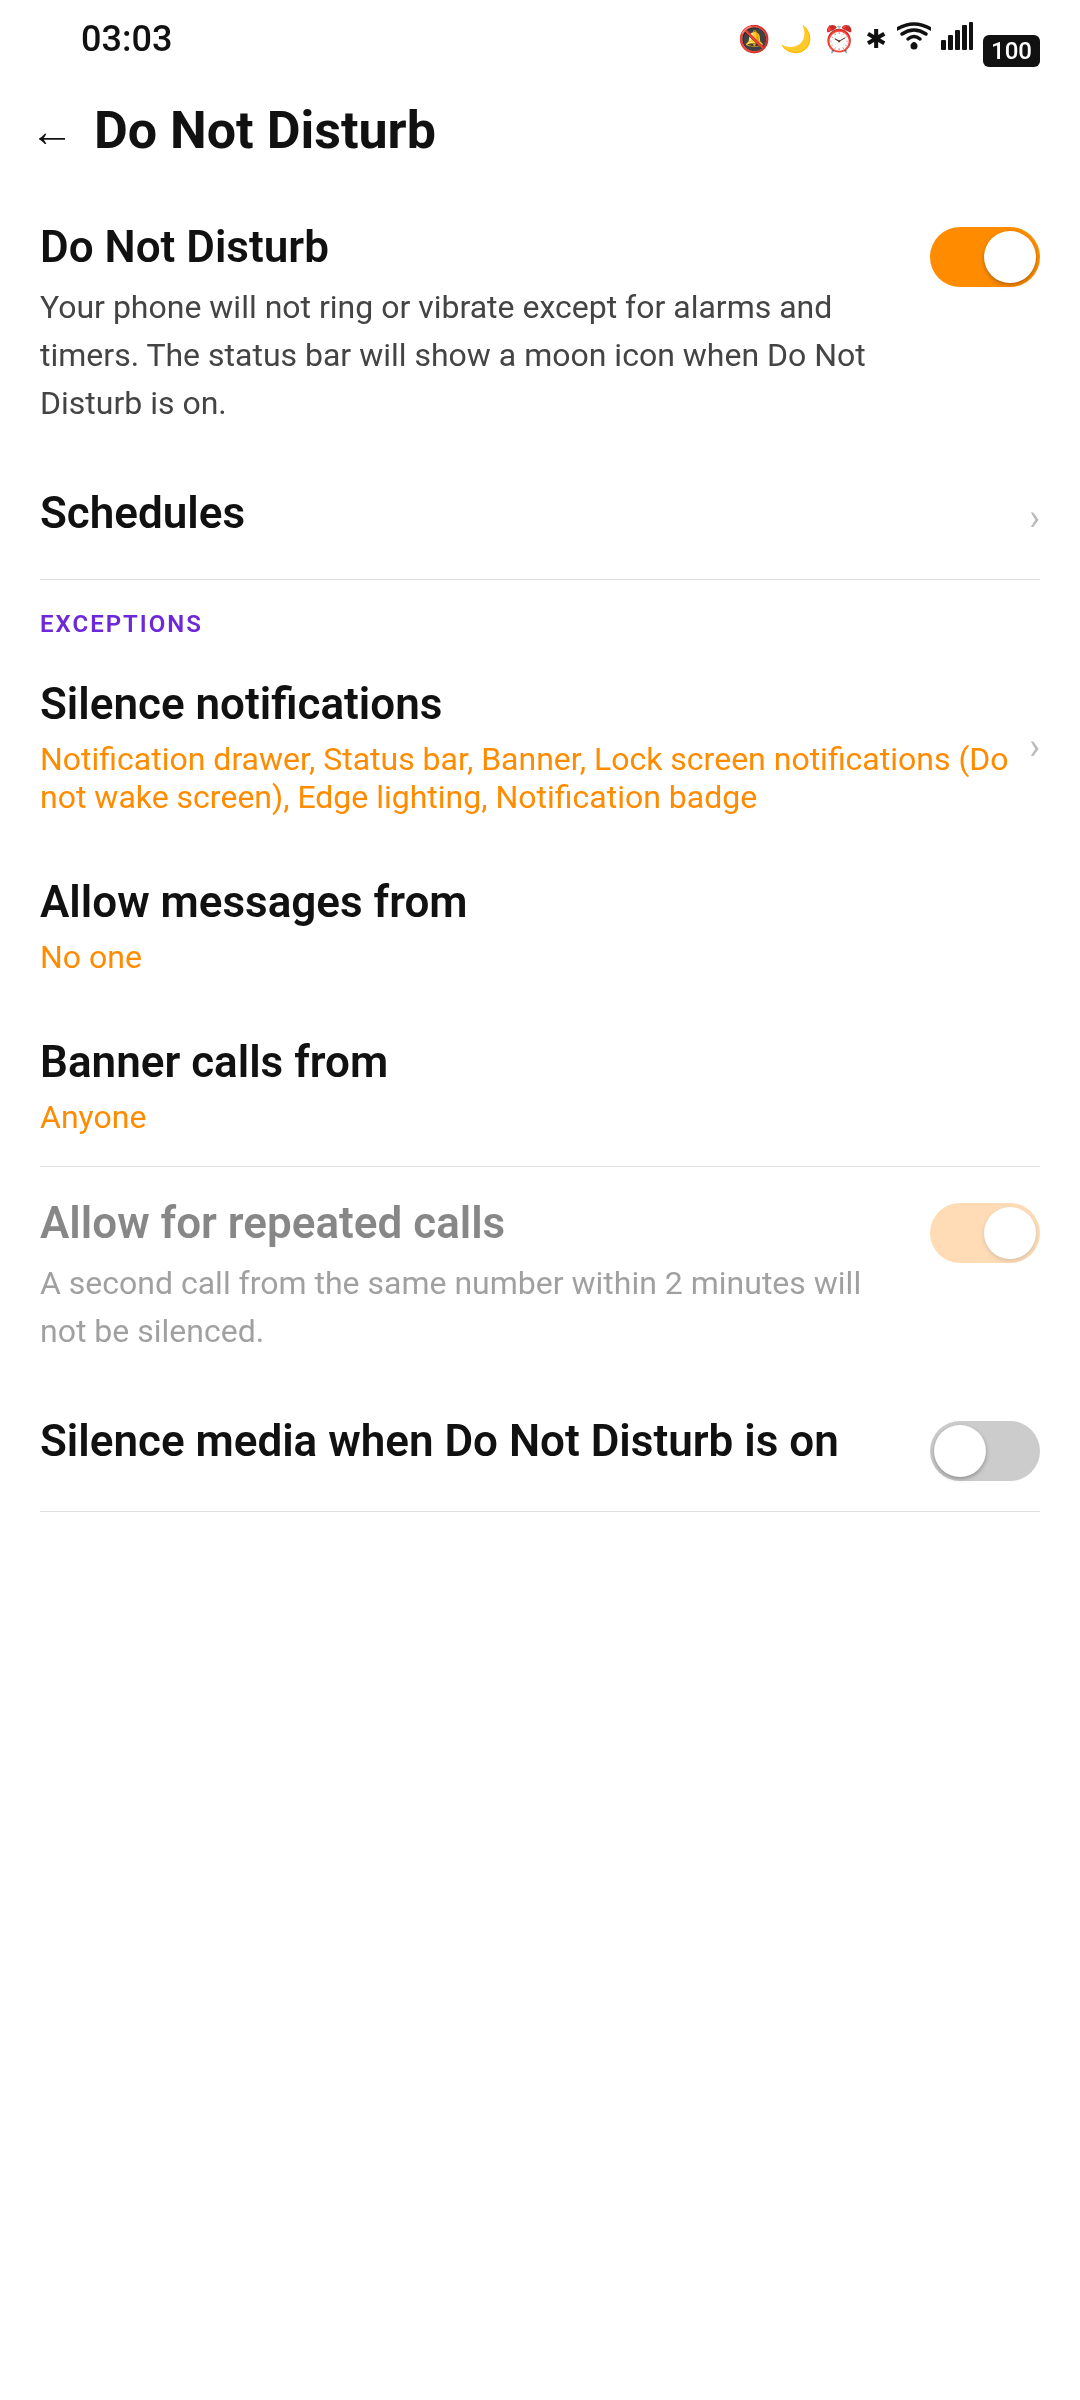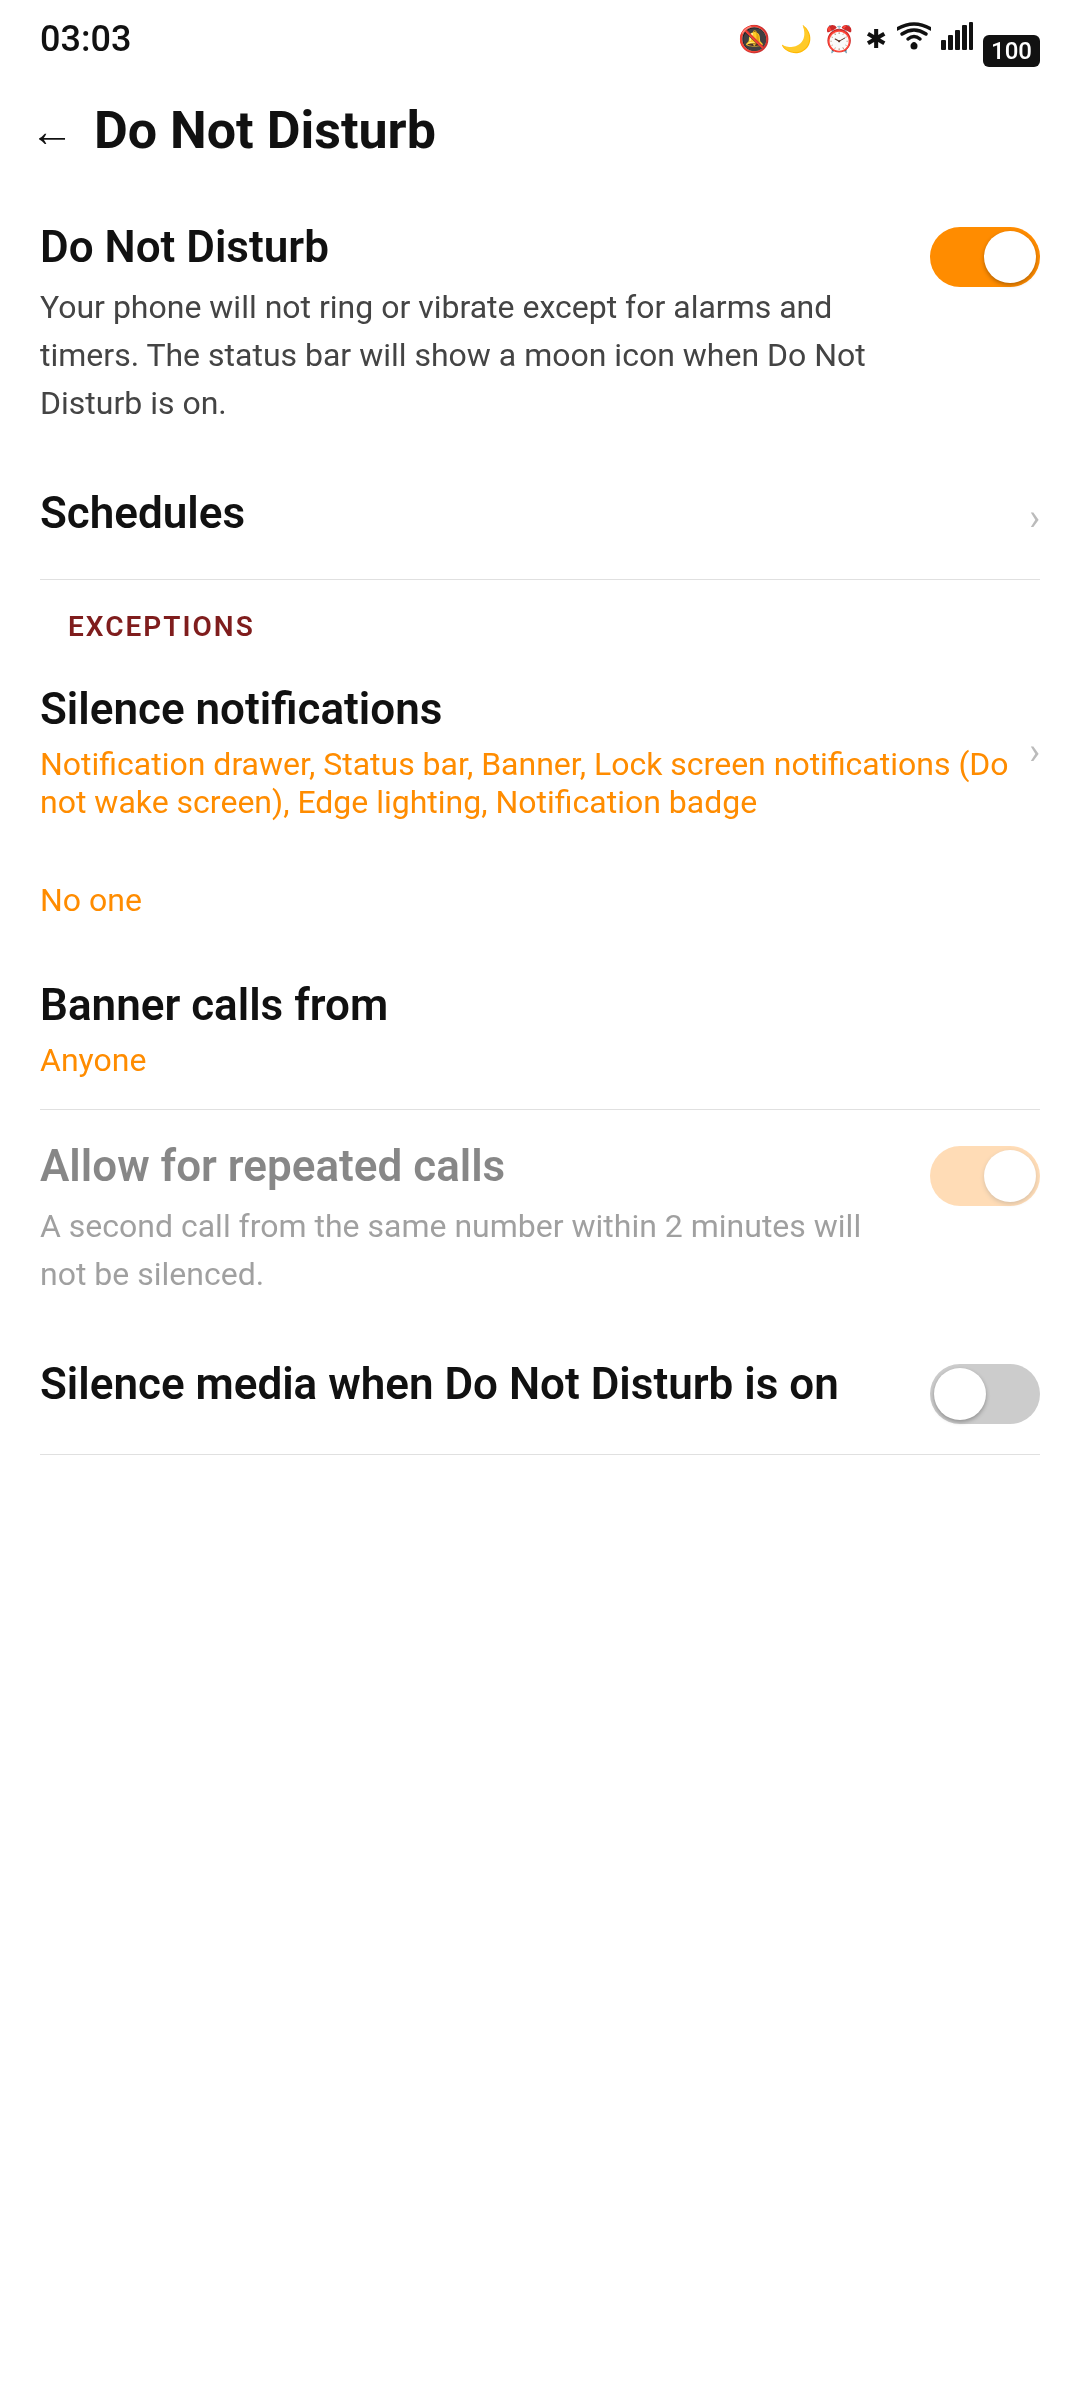--- a/index.html
+++ b/index.html
@@ -25,20 +25,21 @@
       justify-content: space-between;
       align-items: center;
       padding: 18px 40px 10px 40px;
       height: 70px;
     }
 
     .status-time {
       font-size: 36px;
       font-weight: 500;
       color: #111;
+      margin-left: 41px;
     }
 
     .status-icons {
       display: flex;
       align-items: center;
       gap: 10px;
     }
 
     .status-icon {
       font-size: 26px;
@@ -162,26 +163,25 @@
     }
 
     
     .orange-text {
       color: #FF8C00;
       font-size: 32px;
     }
 
     
     .section-label {
-      font-size: 28px;
+      font-size: 24px;
       font-weight: 600;
-      color: #7f1d1d;
+      color: #6d28d9;
       letter-spacing: 2px;
       padding: 30px 40px 10px 40px;
-      margin-left: 28px;
     }
 
     
     .chevron {
       font-size: 36px;
       color: #bbb;
       align-self: center;
       flex-shrink: 0;
     }
 
@@ -279,20 +279,21 @@
 
 <div class="nav-row">
   <div class="nav-row-text">
     <div class="section-title">Silence notifications</div>
     <div class="orange-text">Notification drawer, Status bar, Banner, Lock screen notifications (Do not wake screen), Edge lighting, Notification badge</div>
   </div>
   <span class="chevron">›</span>
 </div>
 
 <div class="setting-item">
+  <div class="section-title">Allow messages from</div>
   <div class="orange-text">No one</div>
 </div>
 
 <div class="setting-item">
   <div class="section-title">Banner calls from</div>
   <div class="orange-text">Anyone</div>
 </div>
 
 <div class="divider"></div>
 

